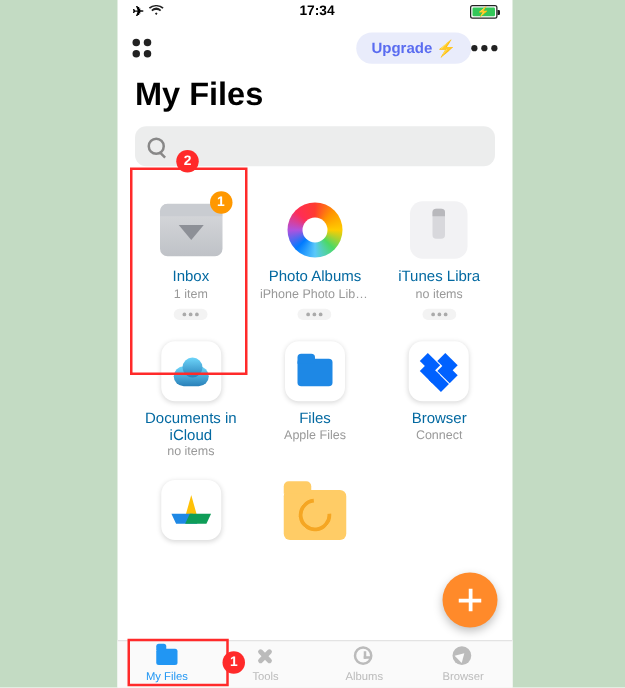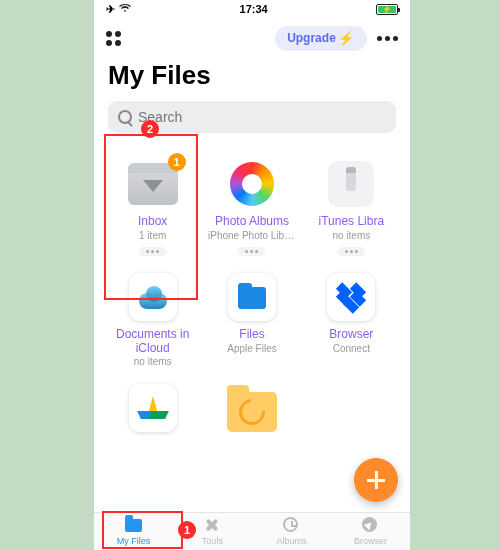--- a/index.html
+++ b/index.html
@@ -6,34 +6,34 @@
 body{width:500px;height:550px;background:#c3dbc3;overflow:hidden}
 .phone{position:absolute;left:94px;top:0;width:316px;height:550px;background:#fff}
 .status{height:18px;display:flex;justify-content:space-between;align-items:center;padding:0 12px;font-size:11px;font-weight:600}
 .status .lft,.status .rgt{display:flex;align-items:center;gap:4px}
 .batt{width:22px;height:11px;border:1px solid #222;border-radius:2px;position:relative;display:flex;align-items:center}
 .batt::after{content:"";position:absolute;right:-3px;top:3px;width:2px;height:4px;background:#222;border-radius:0 1px 1px 0}
 .batt-fill{height:7px;width:18px;margin-left:1px;background:#34c759;border-radius:1px;display:flex;align-items:center;justify-content:center;color:#fff;font-size:8px}
 .topbar{height:36px;display:flex;align-items:center;justify-content:space-between;padding:0 12px;margin-top:2px}
 .grip{display:grid;grid-template-columns:repeat(2,6px);grid-template-rows:repeat(2,6px);gap:3px}
 .grip span{width:6px;height:6px;background:#222;border-radius:50%}
-.top-rgt{display:flex;align-items:center;gap:10px}
+.top-rgt{display:flex;align-items:center;}
 .upg{background:#e9ecfb;color:#5a6cf0;font-size:12px;font-weight:600;padding:5px 12px;border-radius:15px;display:flex;align-items:center;gap:3px}
 .upg-bolt{color:#f9a825;font-size:13px}
 .dots3{display:flex;gap:3px}
 .dots3 span{width:5px;height:5px;background:#222;border-radius:50%}
 h1{font-size:26px;font-weight:800;padding:0 14px;margin-top:4px}
 .search{margin:10px 14px;height:32px;background:#eceded;border-radius:9px;display:flex;align-items:center;padding:0 10px;gap:6px;position:relative}
 .search input{border:0;background:transparent;outline:0;font-size:14px;color:#777;flex:1}
 .mag{width:14px;height:14px;border:2px solid #888;border-radius:50%;position:relative}
 .mag::after{content:"";position:absolute;width:2px;height:6px;background:#888;transform:rotate(-45deg);bottom:-5px;right:-1px}
 .grid{display:grid;grid-template-columns:repeat(3,1fr);padding:10px 10px 0;gap:4px 2px}
 .tile{display:flex;flex-direction:column;align-items:center;text-align:center;position:relative;padding:6px 2px}
 .ico{width:50px;height:50px;display:flex;align-items:center;justify-content:center;margin-bottom:6px;position:relative}
-.t-name{font-size:12px;font-weight:500;color:#8b5cf6;line-height:1.15;max-width:88px}
+.t-name{font-size:12px;font-weight:500;color:#0369a1;line-height:1.15;max-width:88px}
 .t-sub{font-size:10px;color:#999;margin-top:1px;max-width:88px;white-space:nowrap;overflow:hidden;text-overflow:ellipsis}
 .t-dots{margin-top:6px;display:flex;gap:2px;padding:3px 7px;background:#f3f3f3;border-radius:9px}
 .t-dots span{width:3px;height:3px;background:#aaa;border-radius:50%}
 .badge{position:absolute;top:-6px;right:-8px;min-width:18px;height:18px;background:#ff9800;color:#fff;font-size:11px;font-weight:700;border-radius:50%;display:flex;align-items:center;justify-content:center}
 .redbox{border:2px solid #ff2a2a}
 .box-tile{position:absolute;left:104px;top:134px;width:94px;height:166px;pointer-events:none}
 .box-tab{position:absolute;left:102px;top:511px;width:81px;height:38px;pointer-events:none}
 .callout{position:absolute;width:18px;height:18px;background:#ff2a2a;color:#fff;font-size:11px;font-weight:700;border-radius:50%;display:flex;align-items:center;justify-content:center;pointer-events:none}
 .c1{left:178px;top:521px}
 .c2{left:141px;top:120px}
@@ -128,21 +128,20 @@
           <span></span>
           <span></span>
         </div>
     </div>
   </div>
 
   <h1>My Files</h1>
 
   <div class="search">
     <div class="mag"></div>
-    <input placeholder="Search" style="">
   </div>
 
   <div class="grid">
     <div class="tile">
       <div class="ico">
           <div class="i-inbox"></div>
         <div class="badge">1</div>
         </div>
       <div class="t-name">Inbox</div>
       <div class="t-sub">1 item</div>

